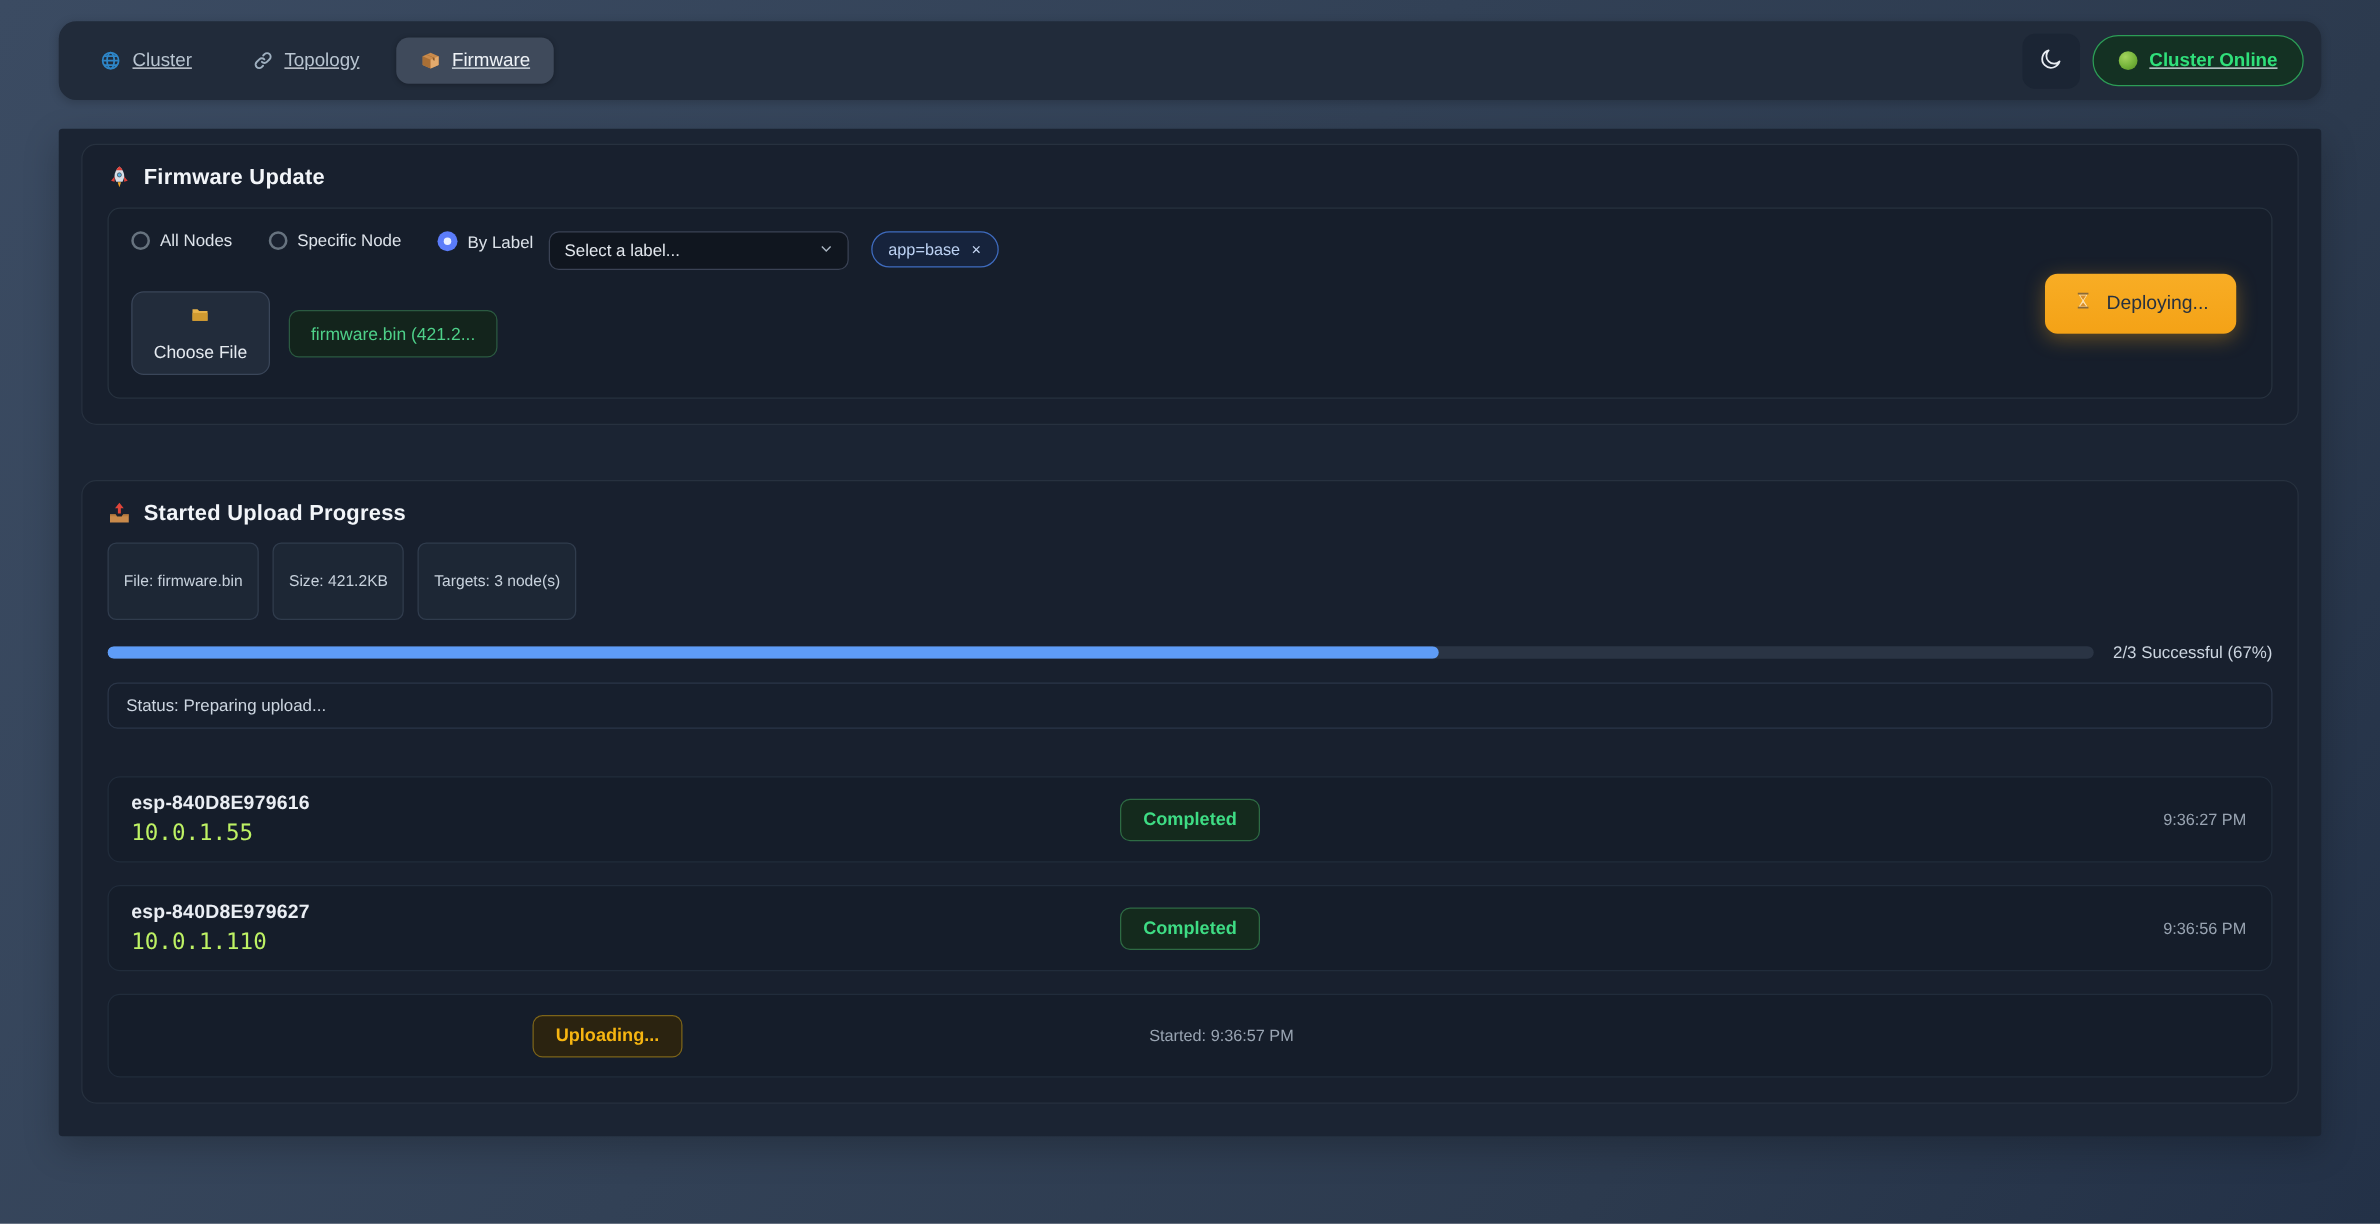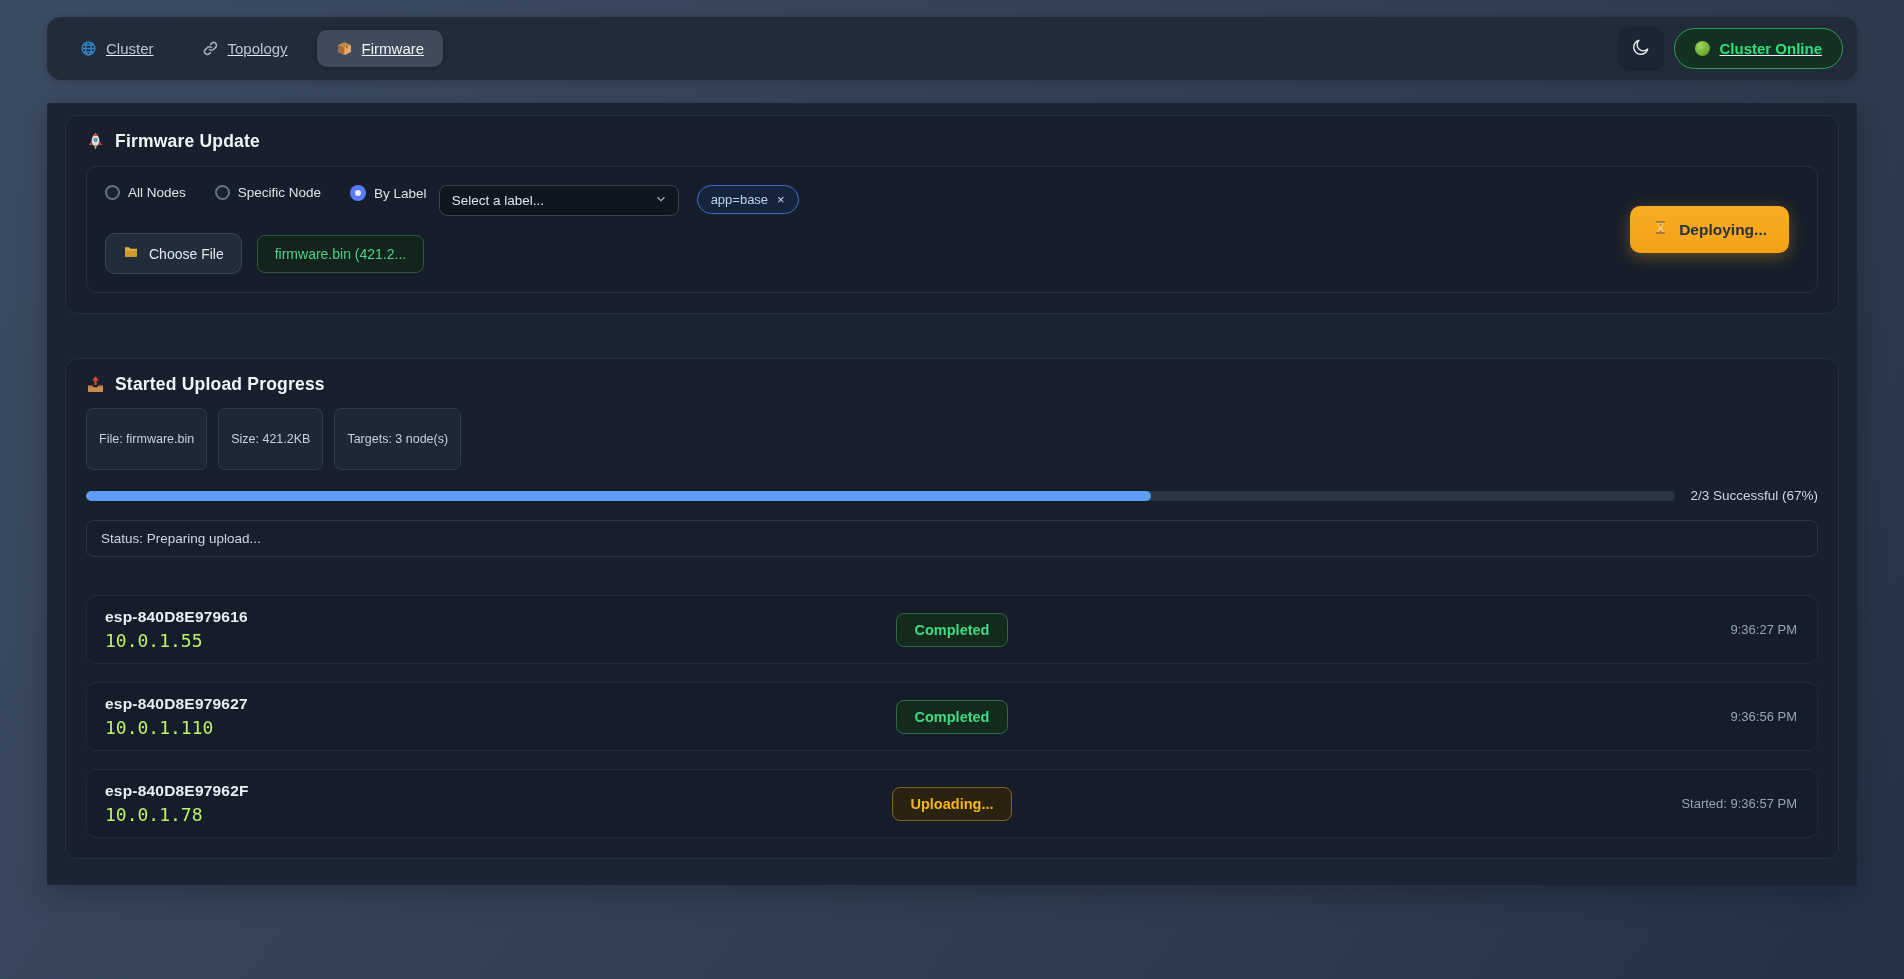--- a/index.html
+++ b/index.html
@@ -135,40 +135,40 @@
   .label-tag .tag-x { cursor: pointer; font-size: 13px; color: #c7d8f5; }
   .file-row { display: flex; align-items: center; gap: 15px; }
   .choose-file-btn {
     display: inline-flex; align-items: center; gap: 10px;
     background: #222c3b;
     border: 1px solid #3a4659;
     border-radius: 10px;
     padding: 10px 17px;
     font-size: 14px; color: #e5eaf0;
     cursor: pointer;
+    flex-direction: column;
   }
   .choose-file-btn svg { width: 16px; height: 16px; }
   .file-chip {
     background: #13241c;
     border: 1px solid #2b5a41;
     border-radius: 8px;
     padding: 10px 17px;
     font-size: 14px; color: #4ed089;
     max-width: 205px; overflow: hidden; white-space: nowrap;
   }
   .deploy-btn {
     display: inline-flex; align-items: center; gap: 10px;
     background: linear-gradient(180deg, #f8ad25, #f4a216);
     border: none; border-radius: 10px;
     padding: 13px 22px;
     font-size: 15.5px; color: #27313f;
     cursor: pointer;
     box-shadow: 0 4px 16px rgba(246,167,30,.35);
     margin-right: 10px;
-    font-weight: bold;
   }
   .deploy-btn svg { width: 17px; height: 17px; }
 
   
   .meta-row { margin-top: 13px; display: flex; gap: 11px; }
   .meta-badge {
     background: #1d2735;
     border: 1px solid #303c4d;
     border-radius: 7px;
     padding: 23px 12px;
@@ -373,24 +373,20 @@
         <div class="node-id">
           <span class="node-name">esp-840D8E979627</span>
           <span class="node-ip">10.0.1.110</span>
         </div>
         <div class="node-badge-wrap">
           <span class="node-badge badge--completed">Completed</span>
         </div>
         <span class="node-time">9:36:56 PM</span>
       </div>
       <div class="node-row">
-        <div class="node-id">
-          <span class="node-name">esp-840D8E97962F</span>
-          <span class="node-ip">10.0.1.78</span>
-        </div>
         <div class="node-badge-wrap">
           <span class="node-badge badge--uploading">Uploading...</span>
         </div>
         <span class="node-time">Started: 9:36:57 PM</span>
       </div>
     </div>
   </section>
 </main>
 
 </body></html>

